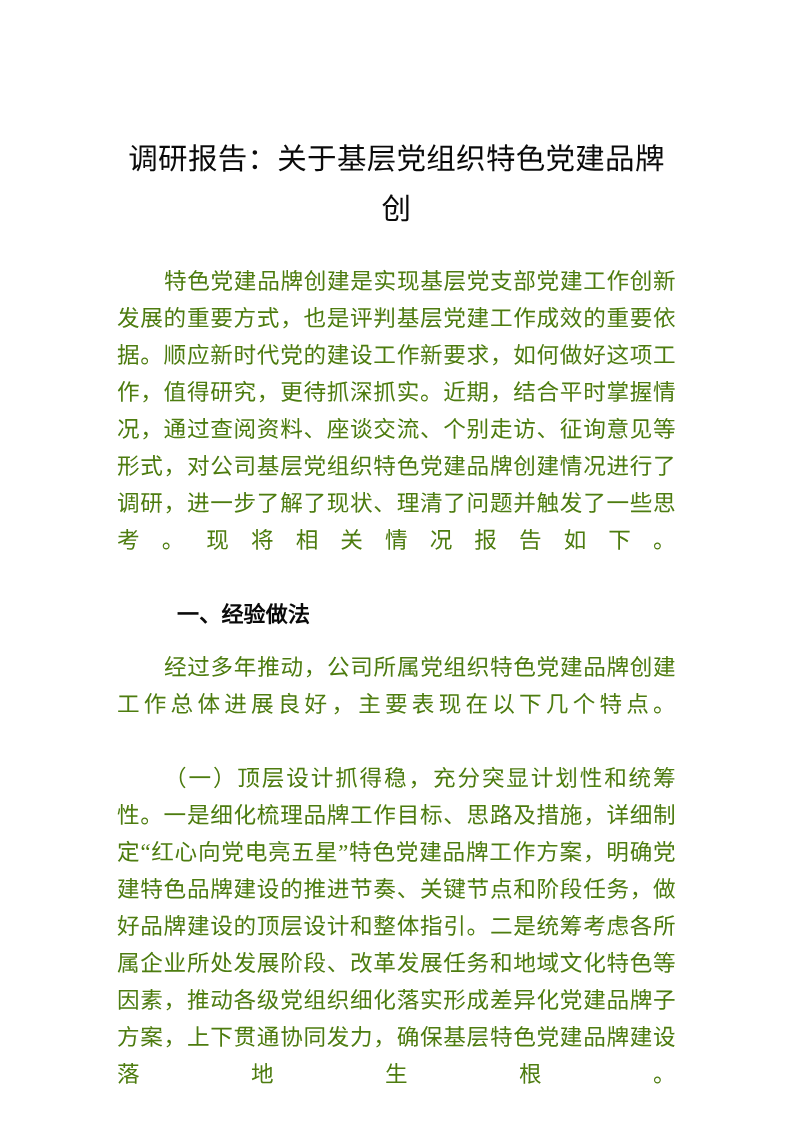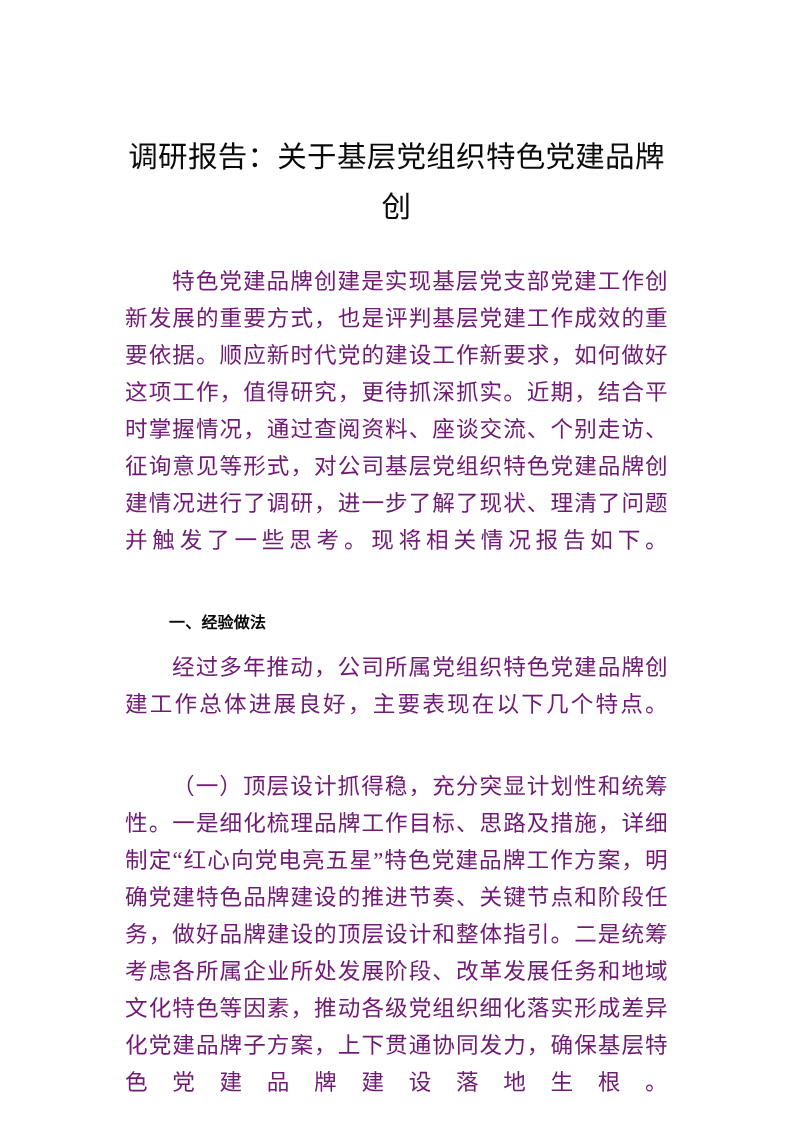--- a/index.html
+++ b/index.html
@@ -21,51 +21,51 @@
 
   .doc-body {
     position: absolute;
     left: 117px;
     top: 126px;
     width: 559px;
   }
 
   
   .doc-title {
-    font-family: Liberation Mono, monospace;
+    font-family: Liberation Sans, sans-serif;
     font-size: 29.5px;
     line-height: 50px;
     color: #0a0a0a;
     text-align: center;
     margin: 0 0 0 0;
     letter-spacing: 0.3px;
     font-weight: 400;
     padding-top: 8px;
   }
 
   
   .sec-heading {
     font-family: "Liberation Sans", "DejaVu Sans", sans-serif;
     font-weight: bold;
-    font-size: 16px;
+    font-size: 22px;
     line-height: 37px;
     color: #0a0a0a;
     text-indent: 44px;
-    margin: 8px;
+    margin: 16px;
     letter-spacing: 0.2px;
   }
 
   
   .para {
     font-family: "Liberation Serif", "DejaVu Serif", serif;
     font-size: 22.6px;
     line-height: 37px;
-    color: #701a75;
+    color: #4d7c0f;
     text-indent: 47px;
-    margin: 8px;
+    margin: 0;
     text-align: justify;
     text-justify: inter-character;
     letter-spacing: 0.35px;
     word-break: break-all;
   }
 
   
   .para-lead {
     margin-top: 29px;
   }

